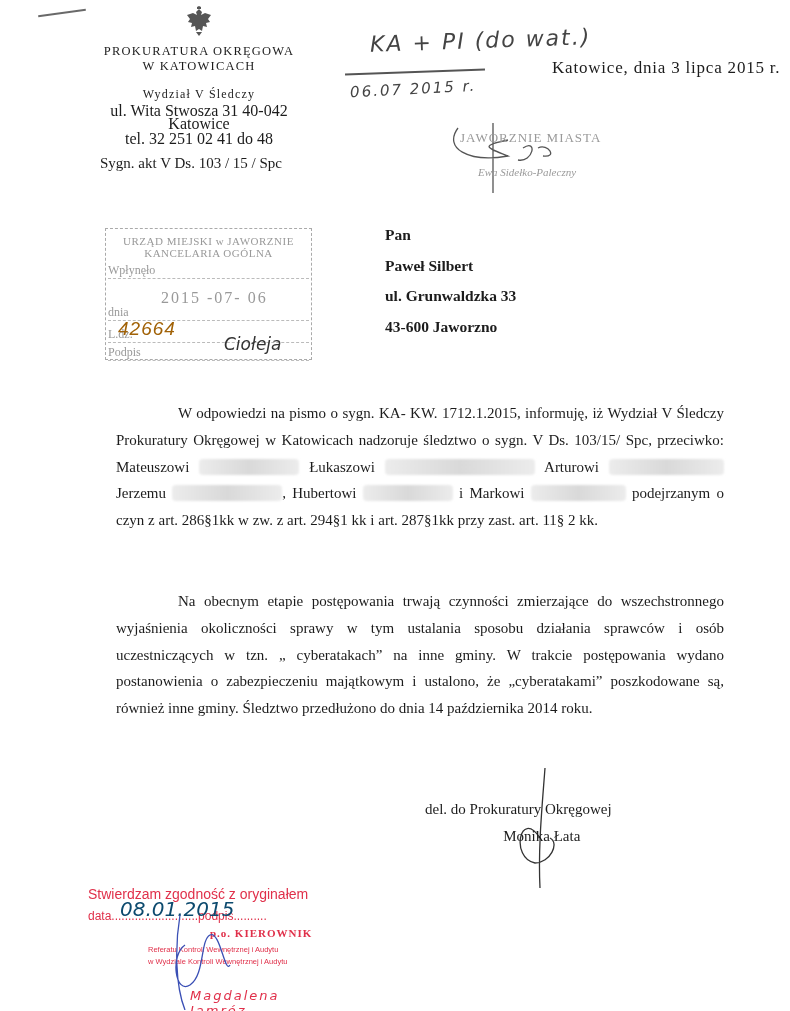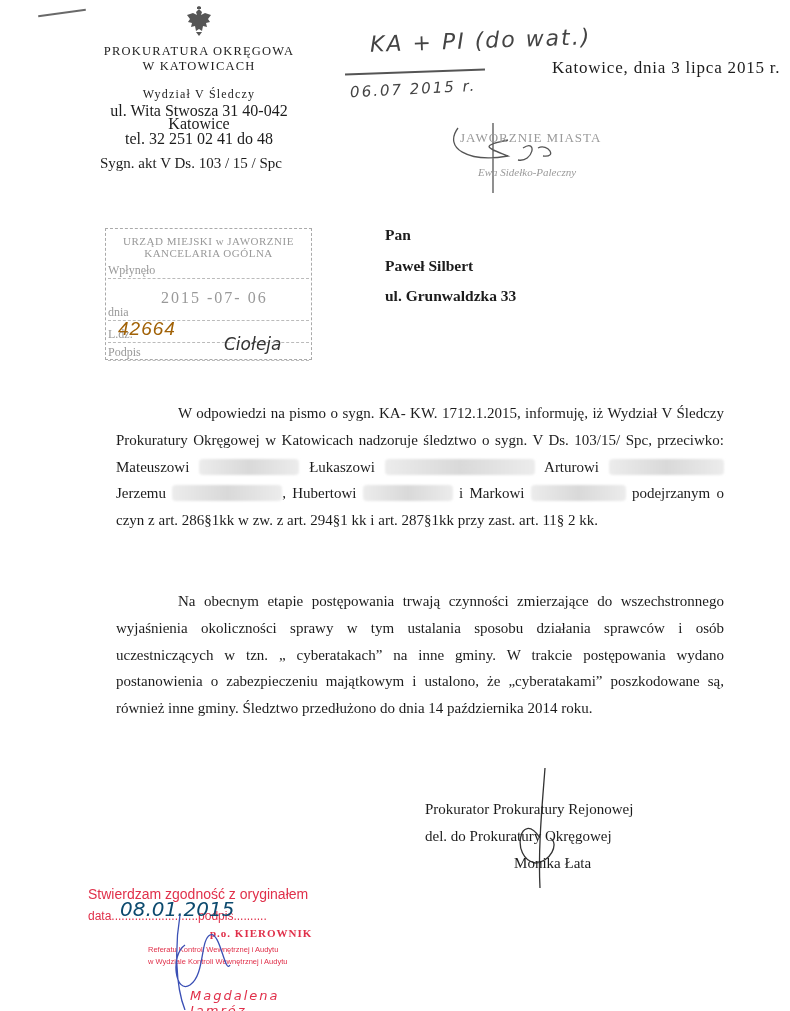--- a/index.html
+++ b/index.html
@@ -110,31 +110,31 @@
   <div class="in-row" style="top:116px;">Podpis</div>
   <div class="in-date">2015 -07- 06</div>
   <div class="in-num">42664</div>
   <div class="in-sign">Ciołeja</div>
 </div>
 
 <div class="abs recipient">
   <div>Pan</div>
   <div>Paweł Silbert</div>
   <div>ul. Grunwaldzka 33</div>
+  <div>43-600 Jaworzno</div>
 </div>
 
 <div class="abs body-text p1 indent"><span>W odpowiedzi na pismo o sygn.  KA- KW. 1712.1.2015, informuję, iż Wydział V Śledczy Prokuratury Okręgowej w Katowicach nadzoruje śledztwo o sygn. V Ds. 103/15/ Spc,  przeciwko: Mateuszowi </span><span class="redact" style="width:100px"></span><span> Łukaszowi </span><span class="redact" style="width:150px"></span><span> Arturowi </span><span class="redact" style="width:115px"></span><span> Jerzemu </span><span class="redact" style="width:110px"></span><span>, Hubertowi </span><span class="redact" style="width:90px"></span><span> i Markowi </span><span class="redact" style="width:95px"></span><span> podejrzanym o czyn z art. 286§1kk w zw. z art. 294§1 kk i art. 287§1kk przy zast. art. 11§ 2 kk.</span></div>
 
 <div class="abs body-text p2 indent">Na obecnym etapie postępowania trwają czynności zmierzające do wszechstronnego wyjaśnienia okoliczności sprawy w tym ustalania sposobu działania sprawców i osób uczestniczących w tzn. „ cyberatakach” na inne gminy. W trakcie postępowania wydano postanowienia o zabezpieczeniu majątkowym i ustalono, że „cyberatakami” poszkodowane są, również inne gminy. Śledztwo przedłużono do dnia 14 października 2014 roku.</div>
 
 <svg class="abs sig-line" width="100" height="120">
   <path d="M55 0 C 52 40, 48 80, 50 120 M50 70 C 30 40, 20 90, 45 95 C 60 95, 70 75, 60 70" stroke="#333" stroke-width="1.3" fill="none"></path>
 </svg>
 <div class="abs signature-block">
-  <div>Prokurator Prokuratury Rejonowej</div>
   <div>del. do Prokuratury Okręgowej</div>
   <div class="sig-name">Monika Łata</div>
 </div>
 
 <div class="abs cert">
   <div class="cert-title">Stwierdzam zgodność z oryginałem</div>
   <div class="cert-row">
     <span>data</span><span>..........................</span><span>podpis</span><span>..........</span>
   </div>
   <div class="cert-hand-date">08.01.2015</div>

